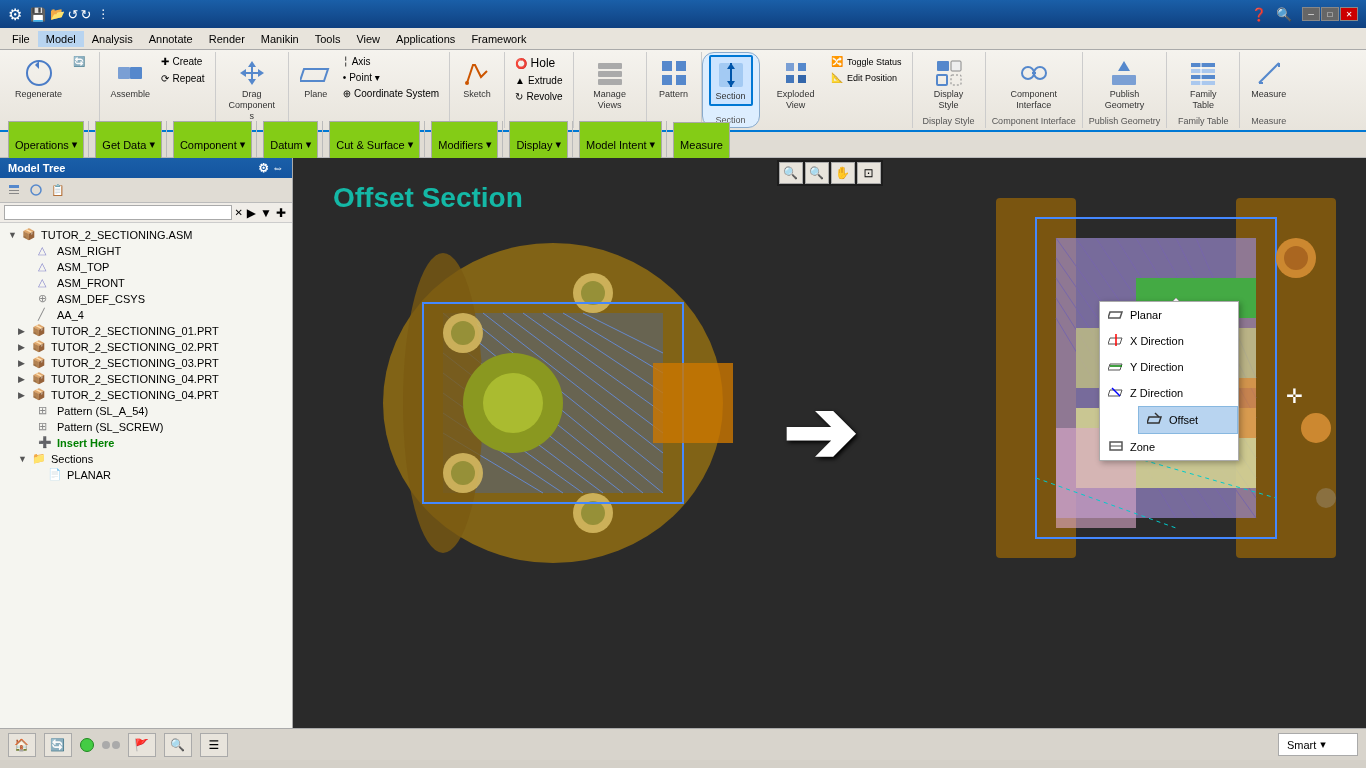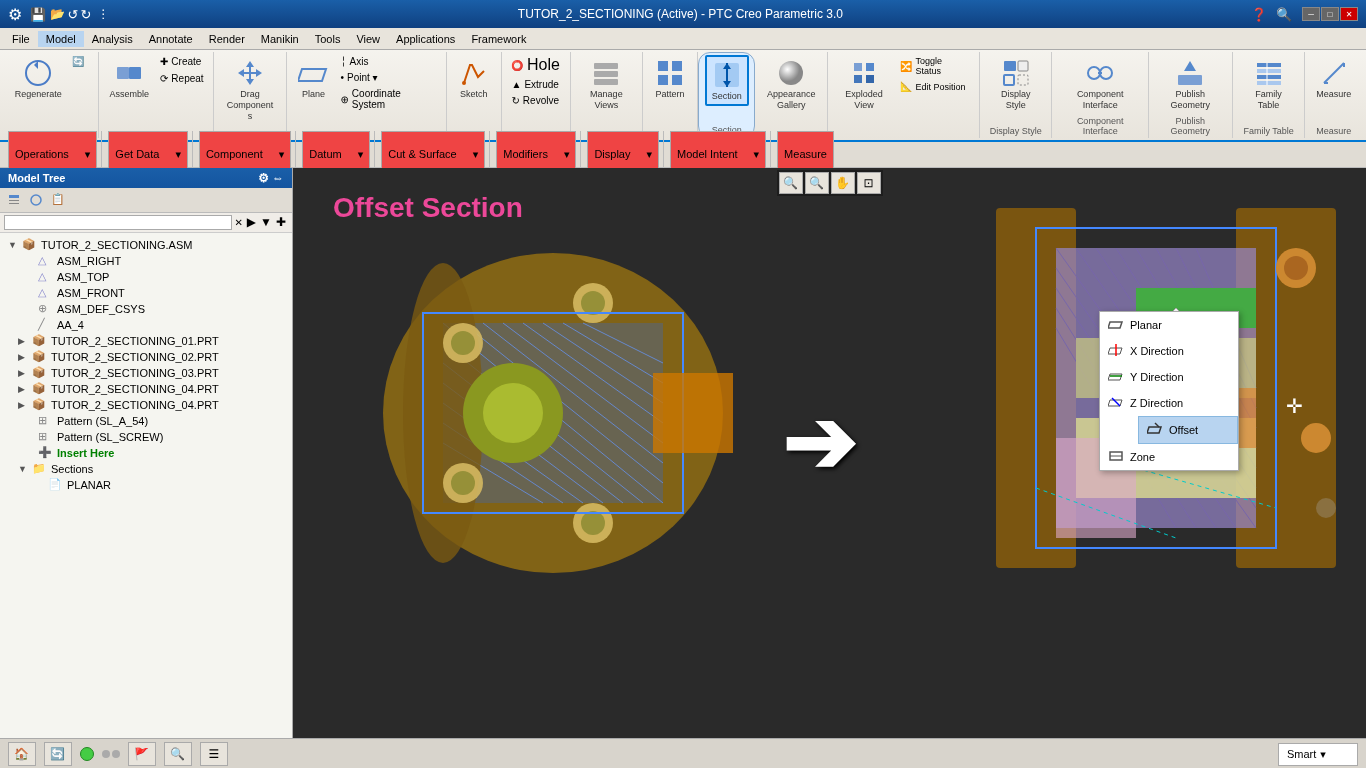--- a/index.html
+++ b/index.html
@@ -118,25 +118,25 @@
       display: flex;
       align-items: center;
       gap: 2px;
       padding: 0 4px;
       border-right: 1px solid #bbb;
     }
     .toolbar-dropdown {
       display: flex;
       align-items: center;
       padding: 16px 6px;
-      background: #ef4444;
+      background: #84cc16;
       border: 1px solid #aaa;
       cursor: pointer;
       font-size: 11px;
-      gap: 16px;
+      gap: 3px;
     }
 
     
     #main {
       display: flex;
       height: calc(768px - 28px - 22px - 90px - 26px - 32px);
     }
 
     
     #sidebar {
@@ -206,21 +206,21 @@
       overflow: hidden;
     }
 
     
     #section-title {
       position: absolute;
       top: 24px;
       left: 40px;
       font-size: 28px;
       font-weight: bold;
-      color: #ec4899;
+      color: #14b8a6;
       font-family: Arial, sans-serif;
     }
 
     
     #section-dropdown {
       position: absolute;
       top: 143px;
       left: 806px;
       background: white;
       border: 1px solid #aaa;
@@ -309,21 +309,20 @@
 
 <div id="titlebar">
   <div style="display:flex;align-items:center;gap:2px;">
     <span style="font-size:16px;color:white;margin-right:4px;">⚙</span>
     <span style="font-size:13px;color:white;cursor:pointer;padding:0 2px;">💾</span>
     <span style="font-size:12px;color:white;cursor:pointer;">📂</span>
     <span style="font-size:13px;color:white;cursor:pointer;">↺</span>
     <span style="font-size:13px;color:white;cursor:pointer;">↻</span>
     <span style="font-size:12px;color:white;margin-left:4px;">⋮</span>
   </div>
-  <div class="title">TUTOR_2_SECTIONING (Active) - PTC Creo Parametric 3.0</div>
   <div style="display:flex;align-items:center;gap:1px;">
     <span style="font-size:13px;color:white;cursor:pointer;margin-right:8px;">❓</span>
     <span style="font-size:13px;color:white;cursor:pointer;margin-right:8px;">🔍</span>
     <div class="win-btn">─</div>
     <div class="win-btn">□</div>
     <div class="win-btn" style="background:#cc0000;">✕</div>
   </div>
 </div>
 
 <div id="menubar">
@@ -444,21 +443,21 @@
         </div>
       </div>
       <div class="ribbon-group-label"></div>
     </div>
 
     <div class="ribbon-group">
       <div class="ribbon-group-items">
         <div style="display:flex;flex-direction:column;gap:1px;">
           <div class="ribbon-small-btn">
             <span>⭕</span>
-            <span style="font-size:16px;">Hole</span>
+            <span style="font-size:12px;">Hole</span>
           </div>
           <div class="ribbon-small-btn">
             <span>▲</span>
             <span style="font-size:10px;">Extrude</span>
           </div>
           <div class="ribbon-small-btn">
             <span>↻</span>
             <span style="font-size:10px;">Revolve</span>
           </div>
         </div>
@@ -507,39 +506,20 @@
               <polygon points="16,4 20,10 12,10" fill="#0055aa"></polygon>
               <polygon points="16,28 20,22 12,22" fill="#0055aa"></polygon>
             </svg>
           </div>
           <div class="btn-label">Section</div>
         </div>
       </div>
       <div class="ribbon-group-label">Section</div>
     </div>
 
-    <div class="ribbon-group">
-      <div class="ribbon-group-items">
-        <div class="ribbon-btn">
-          <div class="btn-icon">
-            <svg width="32" height="32">
-                <circle cx="16" cy="16" r="12" fill="url(#sphere-grad)"></circle>
-                <defs>
-                  <radialGradient id="sphere-grad" cx="35%" cy="35%">
-                    <stop offset="0%" stop-color="white"></stop>
-                    <stop offset="100%" stop-color="#888"></stop>
-                  </radialGradient>
-                </defs>
-              </svg>
-          </div>
-          <div class="btn-label">Appearance Gallery</div>
-        </div>
-      </div>
-      <div class="ribbon-group-label"></div>
-    </div>
 
     <div class="ribbon-group">
       <div class="ribbon-group-items">
         <div class="ribbon-btn" style="min-width:60px;">
           <div class="btn-icon">
             <svg width="32" height="32">
                 <rect x="8" y="8" width="8" height="8" fill="#7a9fd4" transform="translate(-2,-2)"></rect>
                 <rect x="16" y="8" width="8" height="8" fill="#5588cc" transform="translate(2,-2)"></rect>
                 <rect x="8" y="16" width="8" height="8" fill="#4477bb" transform="translate(-2,2)"></rect>
                 <rect x="16" y="16" width="8" height="8" fill="#3366aa" transform="translate(2,2)"></rect>

